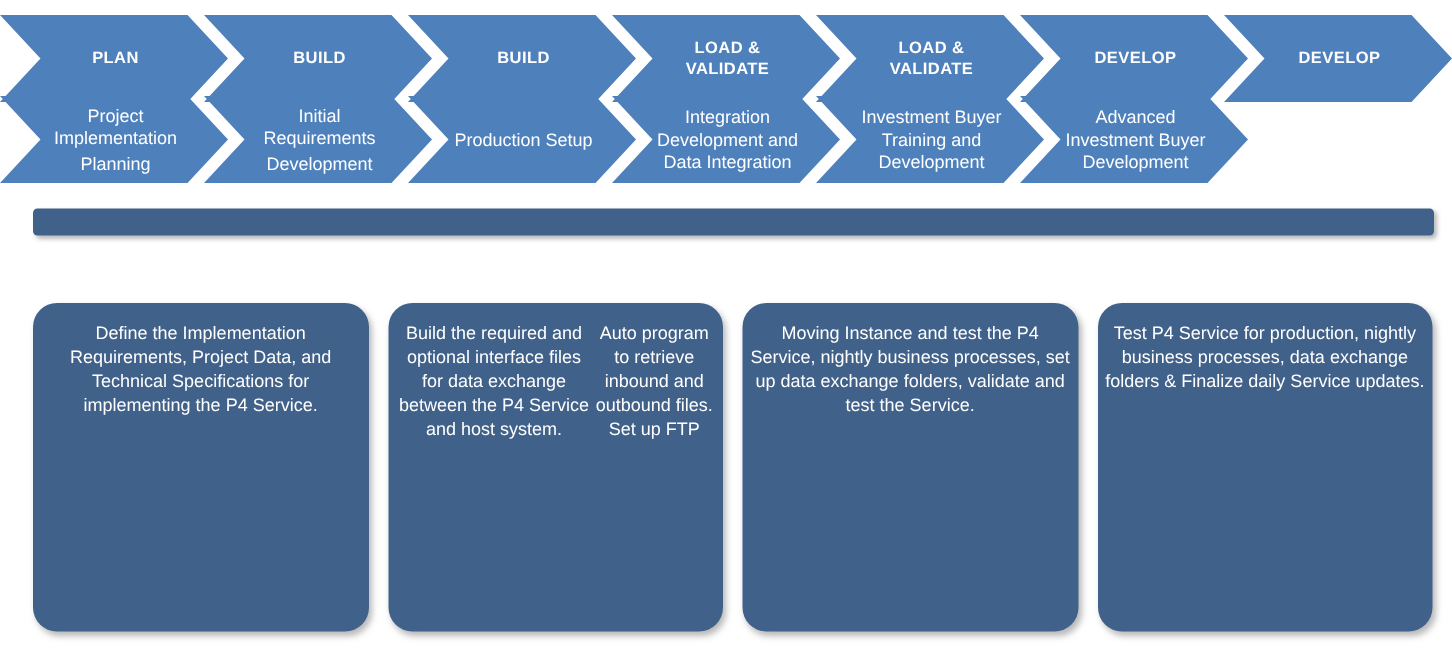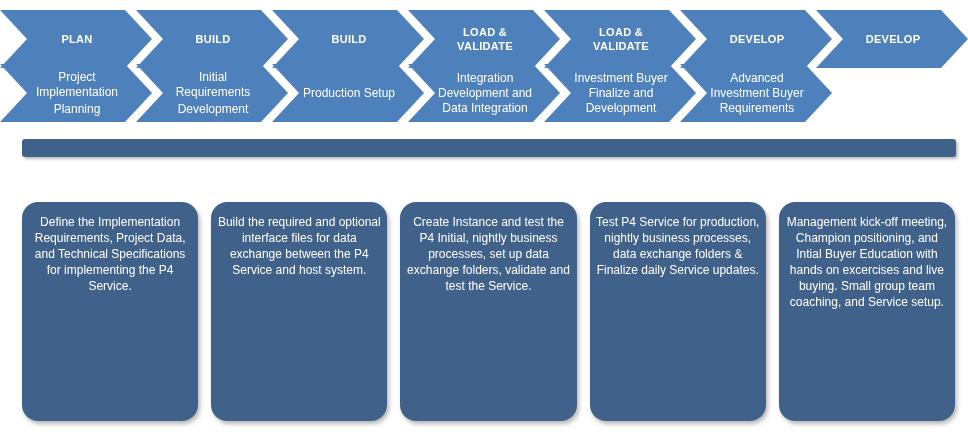--- a/index.html
+++ b/index.html
@@ -106,43 +106,41 @@
         <p>Production Setup</p>
       </div>
     </div>
     <div class="chev">
       <div class="txt">
         <p>Integration Development and Data Integration</p>
       </div>
     </div>
     <div class="chev">
       <div class="txt">
-        <p>Investment Buyer Finalize and Development</p>
+        <p>Investment Buyer Training and Development</p>
       </div>
     </div>
     <div class="chev">
       <div class="txt">
-        <p>Advanced Investment Buyer Requirements</p>
+        <p>Advanced Investment Buyer Development</p>
       </div>
     </div>
   </div>
 
   <div class="timeline-bar"></div>
 
   <div class="cards-row">
     <div class="card">
       <p>Define the Implementation Requirements, Project Data, and Technical Specifications for implementing the P4 Service.</p>
     </div>
     <div class="card">
       <p>Build the required and optional interface files for data exchange between the P4 Service and host system.</p>
+      <p>Auto program to retrieve inbound and outbound files.  Set up FTP</p>
     </div>
     <div class="card">
-      <p>Create Instance and test the P4 Initial, nightly business processes, set up data exchange folders, validate and test the Service.</p>
+      <p>Moving Instance and test the P4 Service, nightly business processes, set up data exchange folders, validate and test the Service.</p>
     </div>
     <div class="card">
       <p>Test P4 Service for production, nightly business processes, data exchange folders &amp; Finalize daily Service updates.</p>
-    </div>
-    <div class="card">
-      <p>Management kick-off meeting, Champion positioning, and Intial Buyer Education with hands on excercises and live buying. Small group team coaching, and Service setup.</p>
     </div>
   </div>
 
 </div>
 
 </body></html>

